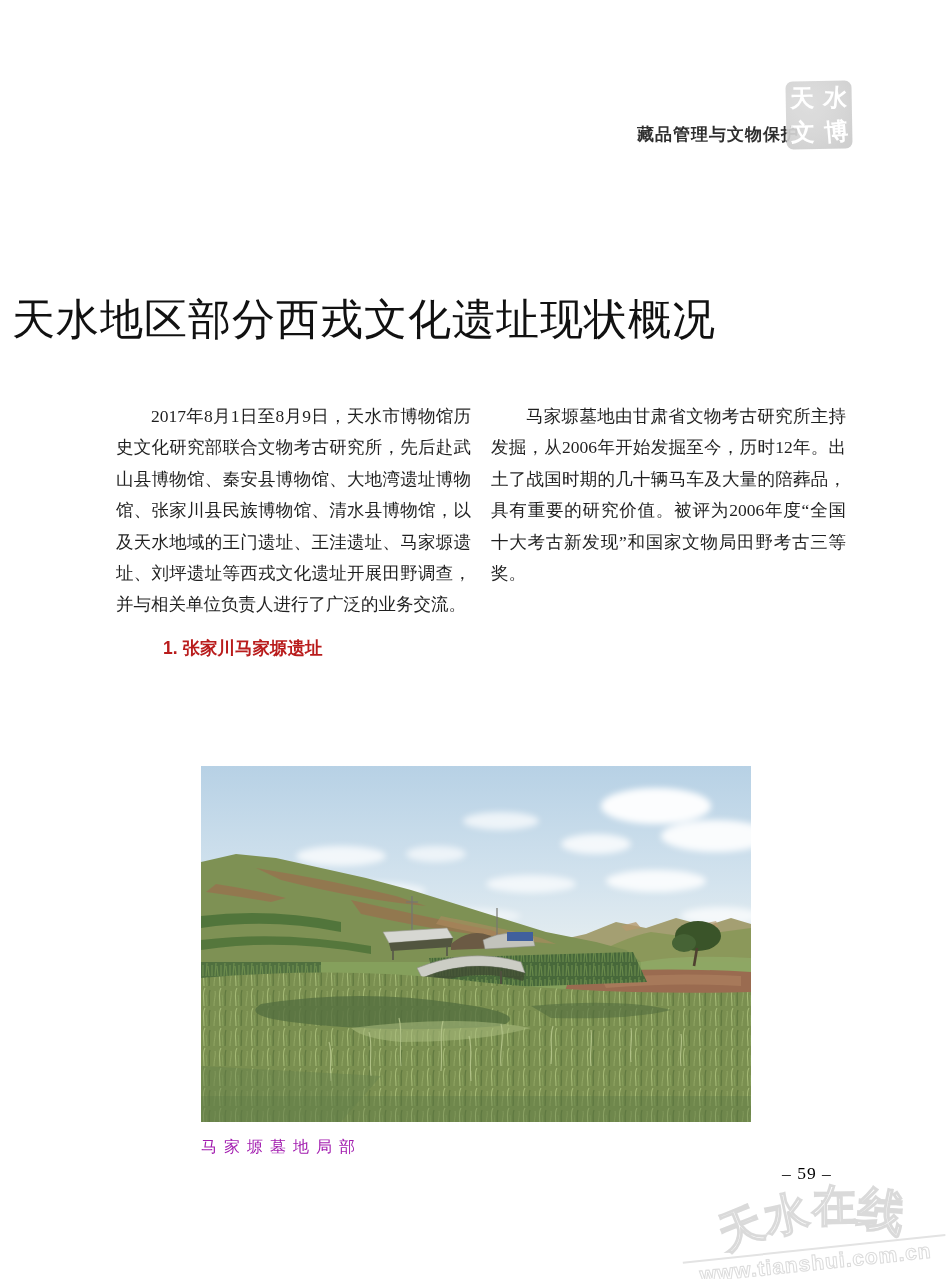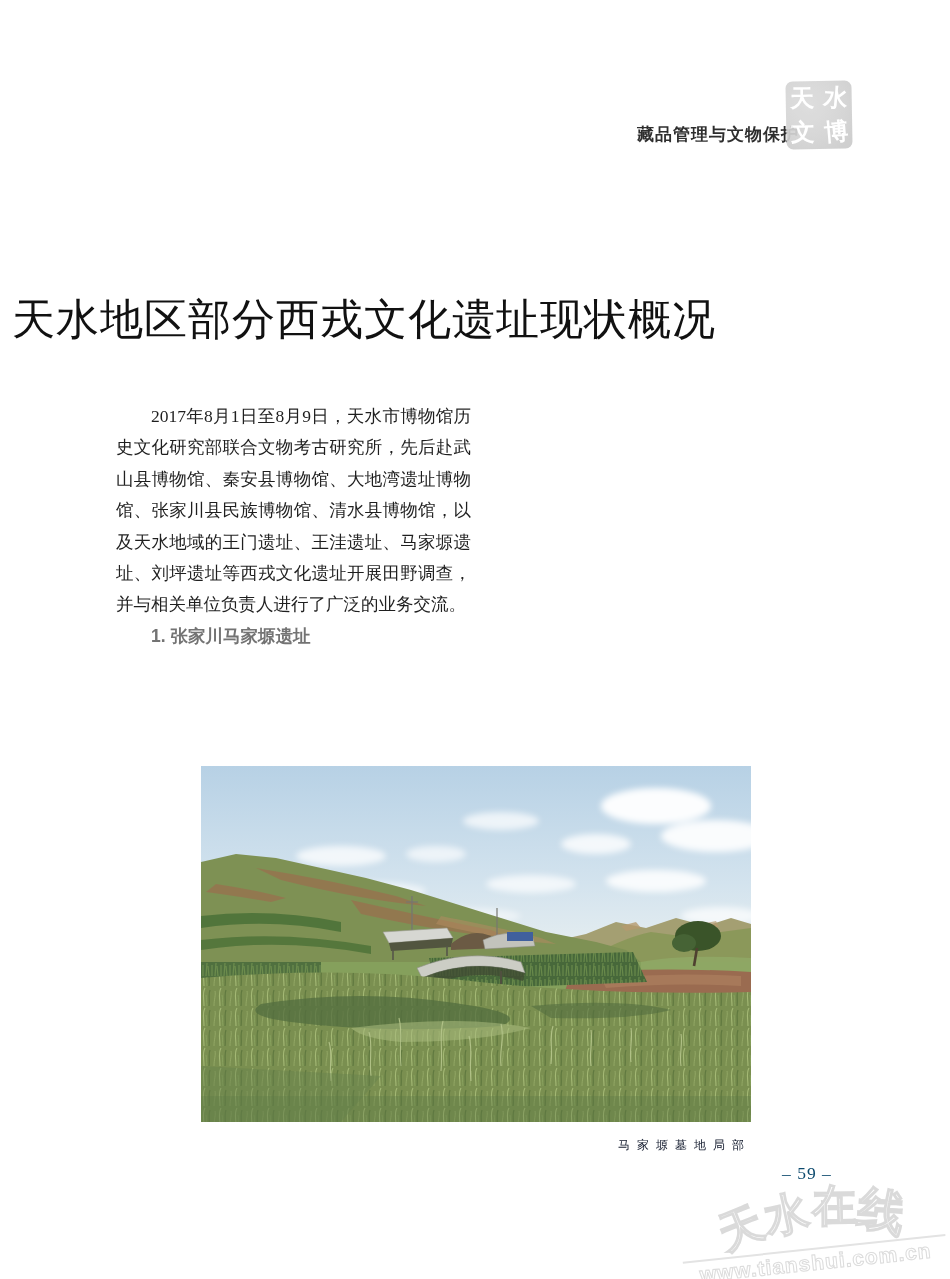--- a/index.html
+++ b/index.html
@@ -43,37 +43,37 @@
     position: absolute; top: 401px; left: 116px; width: 730px;
     display: flex; gap: 20px;
   }
   .col { width: 358px; }
   .col p {
     margin: 0; font-size: 17.5px; line-height: 31.4px;
     text-align: justify; text-justify: inter-character; text-indent: 2em;
     color: #1f1f1f;
   }
   .col .sec-heading {
-    margin: 0; font-size: 17.5px; line-height: 31.4px; text-indent: 2em;
+    margin: 12px; font-size: 17.5px; line-height: 31.4px; text-indent: 2em;
     font-family: "Liberation Sans", "DejaVu Sans", sans-serif;
-    font-weight: 700; color: #737373;
+    font-weight: 700; color: #b91c1c;
   }
 
   
   .photo-figure { position: absolute; top: 766px; left: 201px; width: 550px; margin: 0; }
   .photo-figure svg { display: block; }
   .photo-caption {
     position: absolute; top: 1137px; left: 201px; width: 550px;
-    text-align: right; font-size: 12px; letter-spacing: 7px; color: #0f172a;
+    text-align: left; font-size: 16px; letter-spacing: 7px; color: #a21caf;
   }
 
   
   .page-number {
     position: absolute; top: 1163px; left: 782px;
-    font-size: 17.5px; color: #0c4a6e; letter-spacing: 1px;
+    font-size: 17.5px; color: #000000; letter-spacing: 1px;
   }
 
   
   .watermark {
     position: absolute; right: 4px; bottom: 4px; width: 268px;
     transform: rotate(-6deg); text-align: center;
     font-family: "Liberation Sans", "DejaVu Sans", sans-serif;
     pointer-events: none;
   }
   .wm-name { white-space: nowrap; }
@@ -106,20 +106,21 @@
   </div>
 
   <h1 class="title">天水地区部分西戎文化遗址现状概况</h1>
 
   <div class="body-columns">
     <div class="col">
       <p>2017年8月1日至8月9日，天水市博物馆历史文化研究部联合文物考古研究所，先后赴武山县博物馆、秦安县博物馆、大地湾遗址博物馆、张家川县民族博物馆、清水县博物馆，以及天水地域的王门遗址、王洼遗址、马家塬遗址、刘坪遗址等西戎文化遗址开展田野调查，并与相关单位负责人进行了广泛的业务交流。</p>
       <p class="sec-heading">1. 张家川马家塬遗址</p>
     </div>
     <div class="col">
+      <p>马家塬墓地由甘肃省文物考古研究所主持发掘，从2006年开始发掘至今，历时12年。出土了战国时期的几十辆马车及大量的陪葬品，具有重要的研究价值。被评为2006年度“全国十大考古新发现”和国家文物局田野考古三等奖。</p>
     </div>
   </div>
 
   <figure class="photo-figure">
     <svg viewBox="0 0 550 356" width="550" height="356" preserveAspectRatio="none">
       <defs>
         <linearGradient id="sky" x1="0" x2="0" y1="0" y2="1">
           <stop offset="0" stop-color="#b7d1e5"></stop>
           <stop offset="0.55" stop-color="#d3e3ee"></stop>
           <stop offset="1" stop-color="#edf2f1"></stop>

